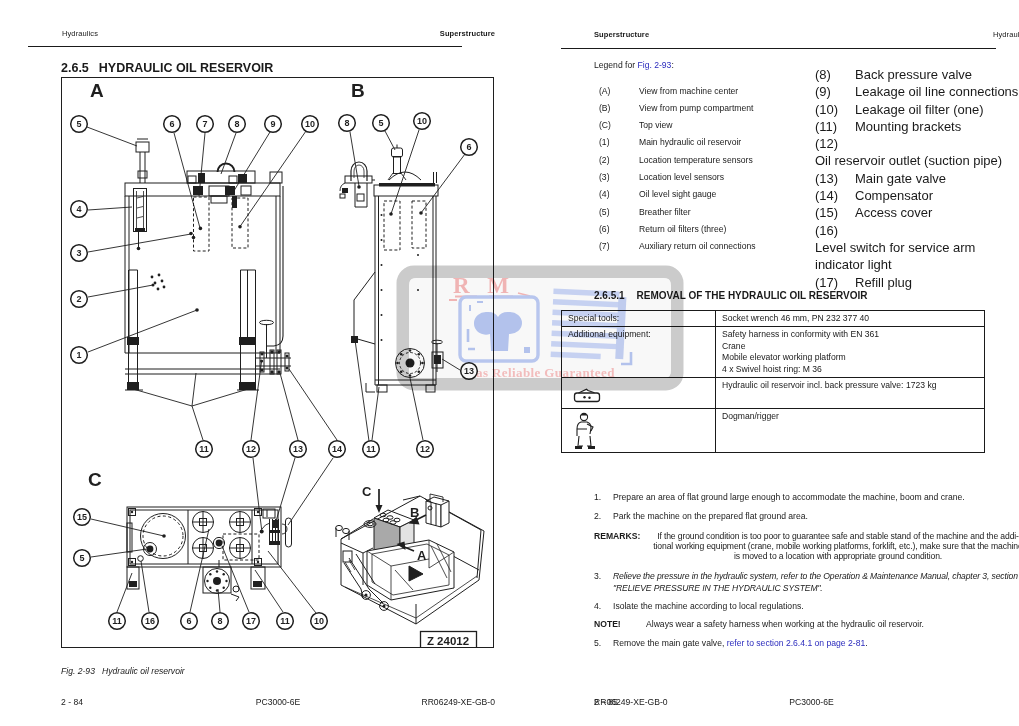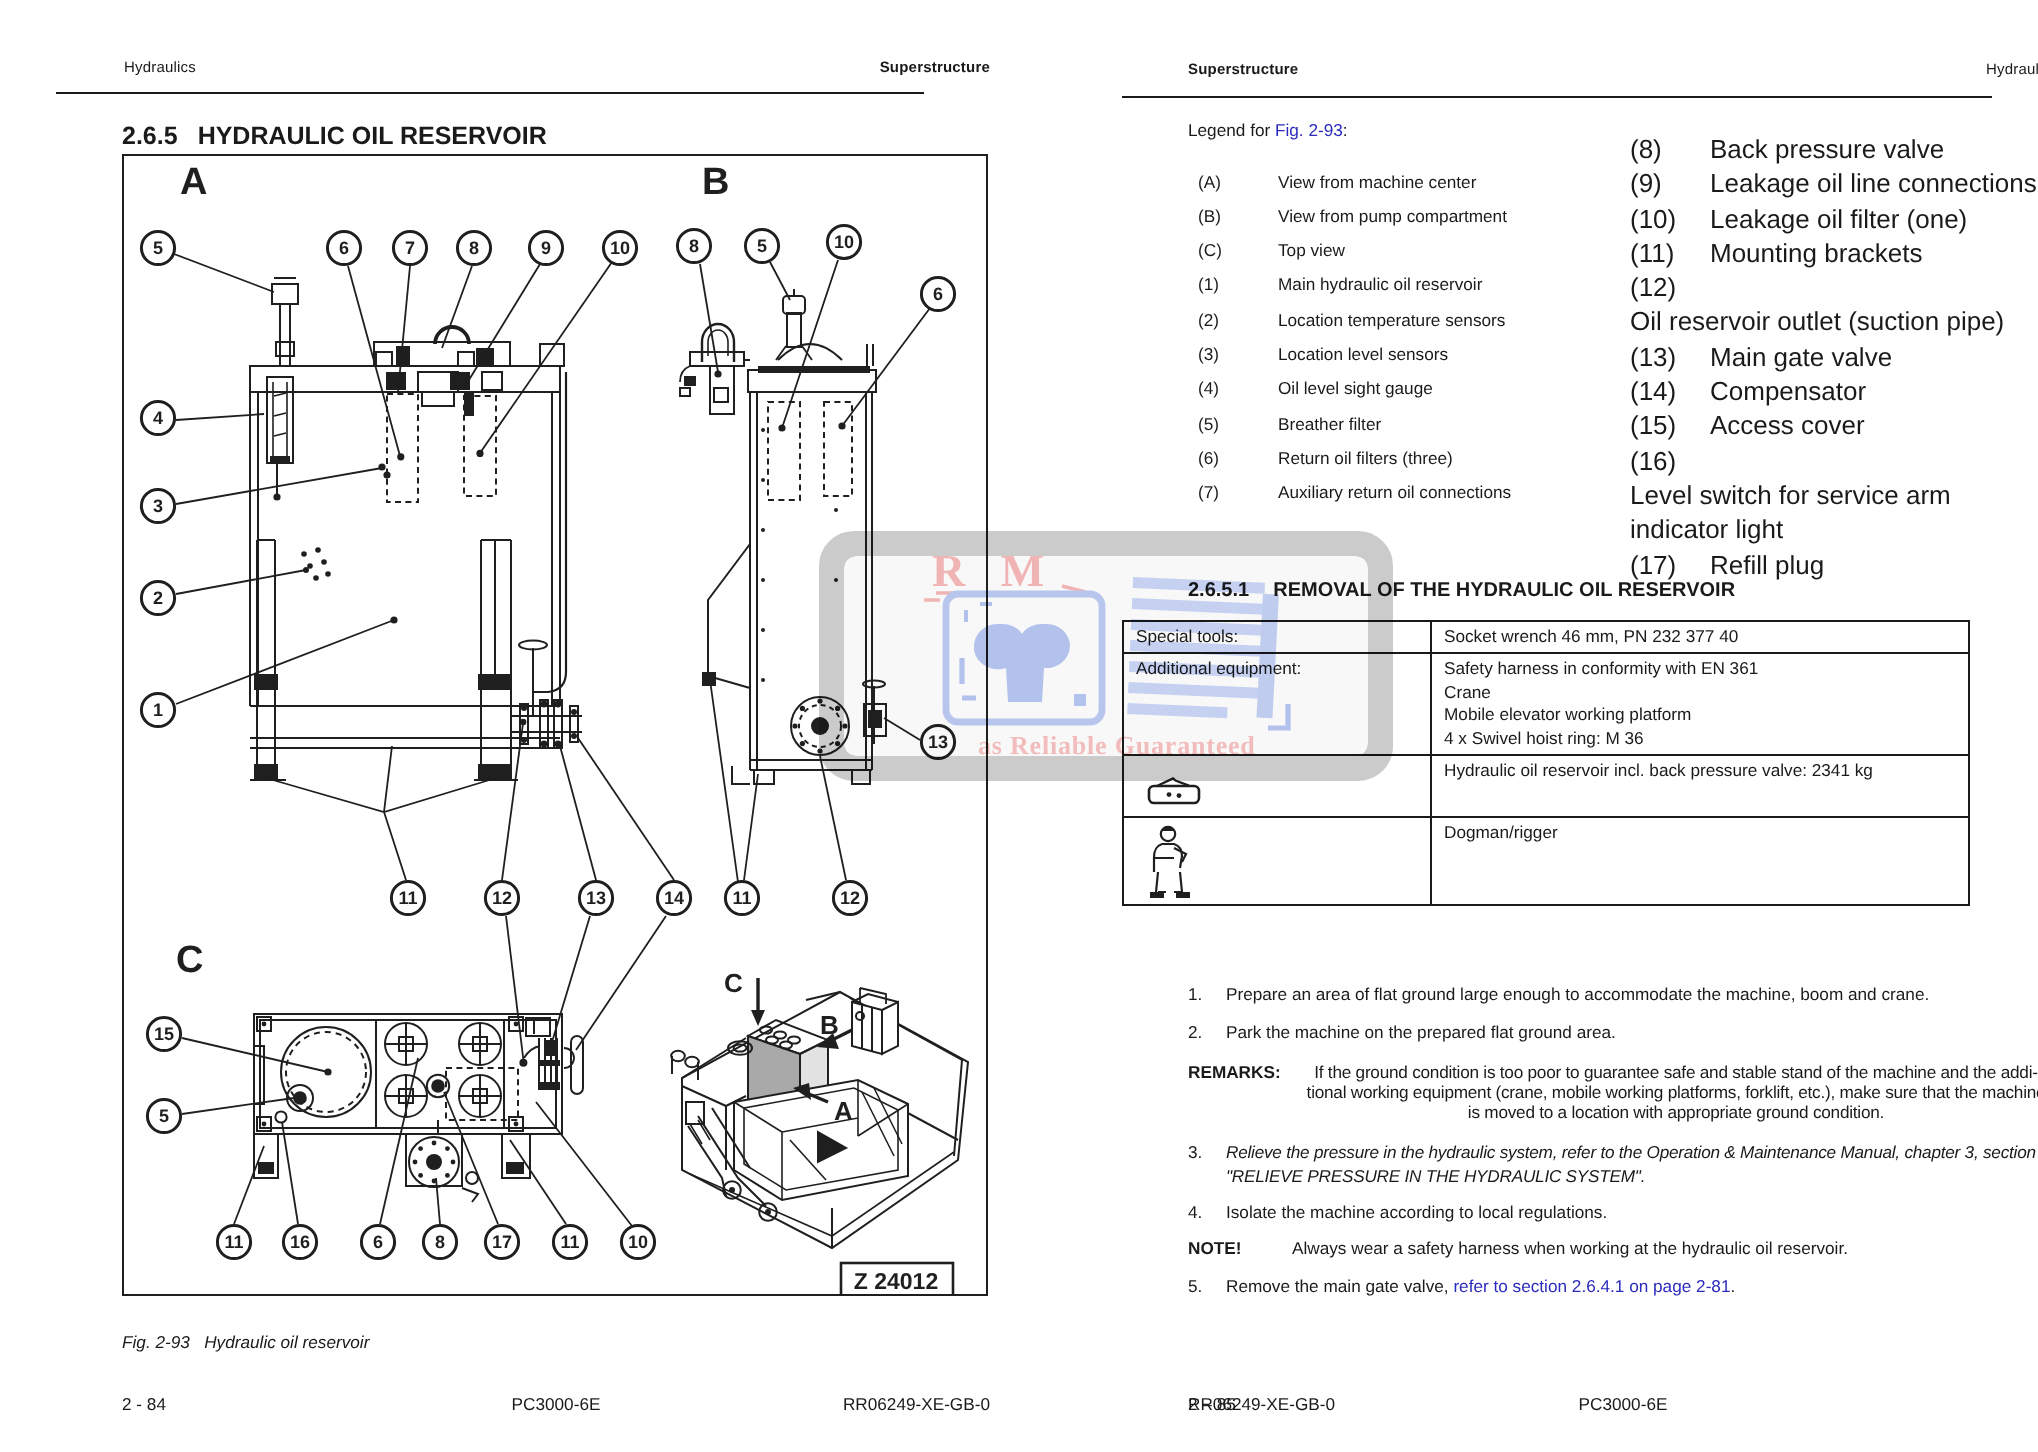--- a/index.html
+++ b/index.html
@@ -568,21 +568,21 @@
       </tr>
 <tr>
         <td style="height:26px;">
   <svg width="28" height="15" viewBox="0 0 28 15" style="display:block;margin-top:8px;margin-left:5px;">
     <rect x="1.5" y="5" width="25" height="8.5" rx="2.5" fill="none" stroke="#1f1f1f" stroke-width="1.3"></rect>
     <path d="M 5.5,5 L 13.5,1.2 L 15,2.4 L 21.5,4.8" fill="none" stroke="#1f1f1f" stroke-width="1.1"></path>
     <circle cx="11.5" cy="9.3" r="1.2" fill="#1f1f1f"></circle>
             <circle cx="16.5" cy="9.8" r="1.2" fill="#1f1f1f"></circle>
   </svg>
         </td>
-        <td>Hydraulic oil reservoir incl. back pressure valve: 2341 kg</td>
+        <td>Hydraulic oil reservoir incl. back pressure valve: 1723 kg</td>
       </tr>
 <tr>
         <td style="height:32px;">
   <svg width="26" height="38" viewBox="0 0 26 38" style="display:block;margin-top:1px;margin-left:4px;" fill="none" stroke="#1f1f1f" stroke-width="1.1">
     <circle cx="12" cy="5" r="3.6"></circle>
     <path d="M 8.5,3.5 a4,4 0 0 1 7,0 z" fill="#1f1f1f" stroke="none"></path>
     <path d="M 9,10 c-3,1 -4,3 -4,7 l0,7 m4,-14 h6 c3,1 4,3 4,6 l-1,6 m-13,-5 l10,0"></path>
     <path d="M 7,24 l-1,10 m12,-10 l1,10 m-12,0 h4 m4,0 h4"></path>
     <rect x="3" y="34" width="7" height="3" fill="#1f1f1f" stroke="none"></rect>
     <rect x="16" y="34" width="7" height="3" fill="#1f1f1f" stroke="none"></rect>
@@ -618,21 +618,21 @@
     Always wear a safety harness when working at the hydraulic oil reservoir.</div>
   <div style="position:relative;padding-left:19px;">
     <span style="position:absolute;left:0px;">5.</span>
     Remove the main gate valve, <span class="link">refer to section 2.6.4.1 on page 2-81</span>.</div>
 </div>
 
 <div class="abs" style="left:561px;top:697px;font-size:8.6px;">RR06249-XE-GB-0</div>
 <div class="abs" style="left:561px;top:697px;width:435px;text-align:center;font-size:8.6px;">PC3000-6E</div>
 <div class="abs" style="left:561px;top:697px;width:435px;text-align:left;font-size:8.6px;">2 – 85</div>
 
-<div class="abs" id="watermark" style="left:376px;top:265px;width:288px;height:148px;z-index:50;mix-blend-mode:multiply;pointer-events:none;">
+<div class="abs" id="watermark" style="left:363px;top:265px;width:288px;height:148px;z-index:50;mix-blend-mode:multiply;pointer-events:none;">
 <svg width="288" height="126" font-family="Liberation Serif, serif">
   <rect x="7" y="7" width="274" height="112" rx="11" fill="none" stroke="#cbcbcb" stroke-width="13"></rect>
   <rect x="13" y="13" width="262" height="100" rx="7" fill="#f8f8f8" stroke="none"></rect>
   <text x="57" y="28" font-size="23" font-weight="bold" fill="#f0b4b4" letter-spacing="6">R M</text>
   <path d="M 59,31.5 h22 M 93,31.5 h24" stroke="#f0b4b4" stroke-width="1.8" fill="none"></path>
   <path d="M 53,35 h8 M 122,28 l12,3" stroke="#f0b4b4" stroke-width="1.8" fill="none"></path>
   <rect x="64" y="32" width="78" height="64" rx="6" fill="none" stroke="#b8c6ee" stroke-width="3.4"></rect>
   <path d="M 78,58 a12,11 0 0 1 13,-11 a11,9 0 0 1 11,5 a11,9 0 0 1 11,-5 a12,11 0 0 1 13,11 a12,11 0 0 1 -13,11 l-1,17 h-17 l-1,-17 a12,11 0 0 1 -16,-11 z" fill="#b3c2ec" stroke="none"></path>
   <path d="M 72,64 v13 M 72,84 h7" stroke="#b3c2ec" stroke-width="2.6" fill="none"></path>
   <rect x="128" y="82" width="6" height="6" fill="#b3c2ec" stroke="none"></rect>

